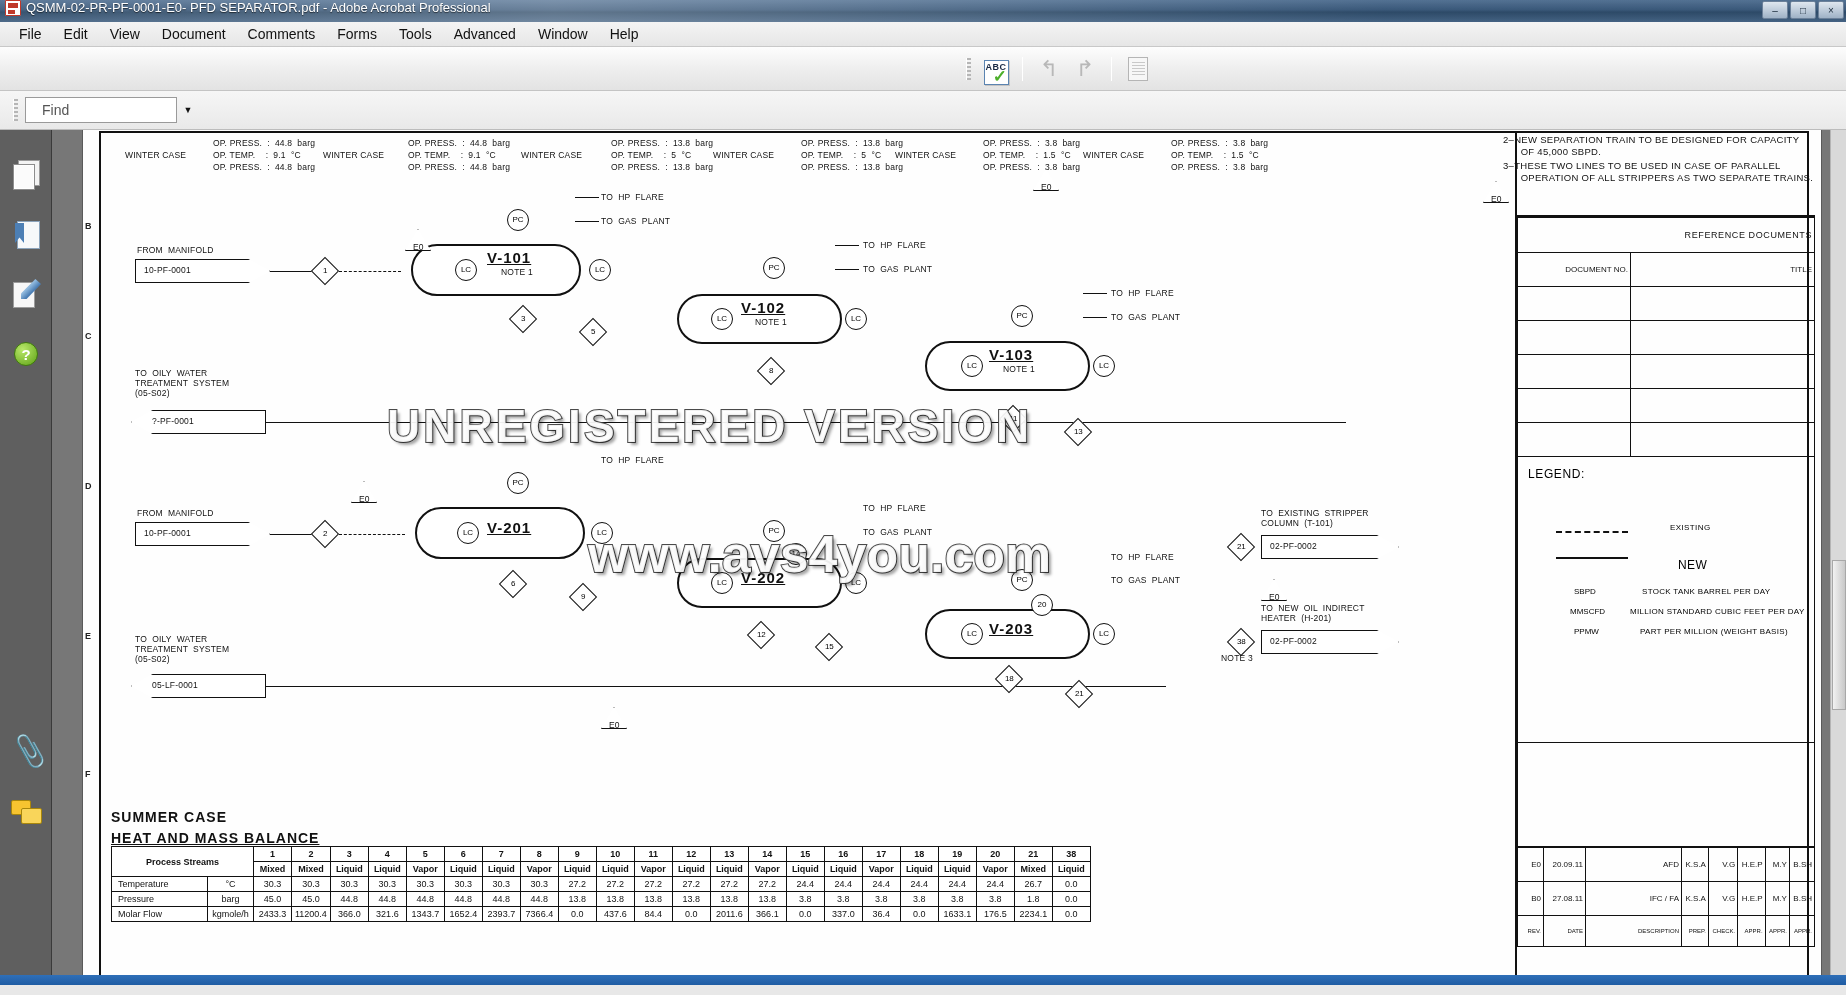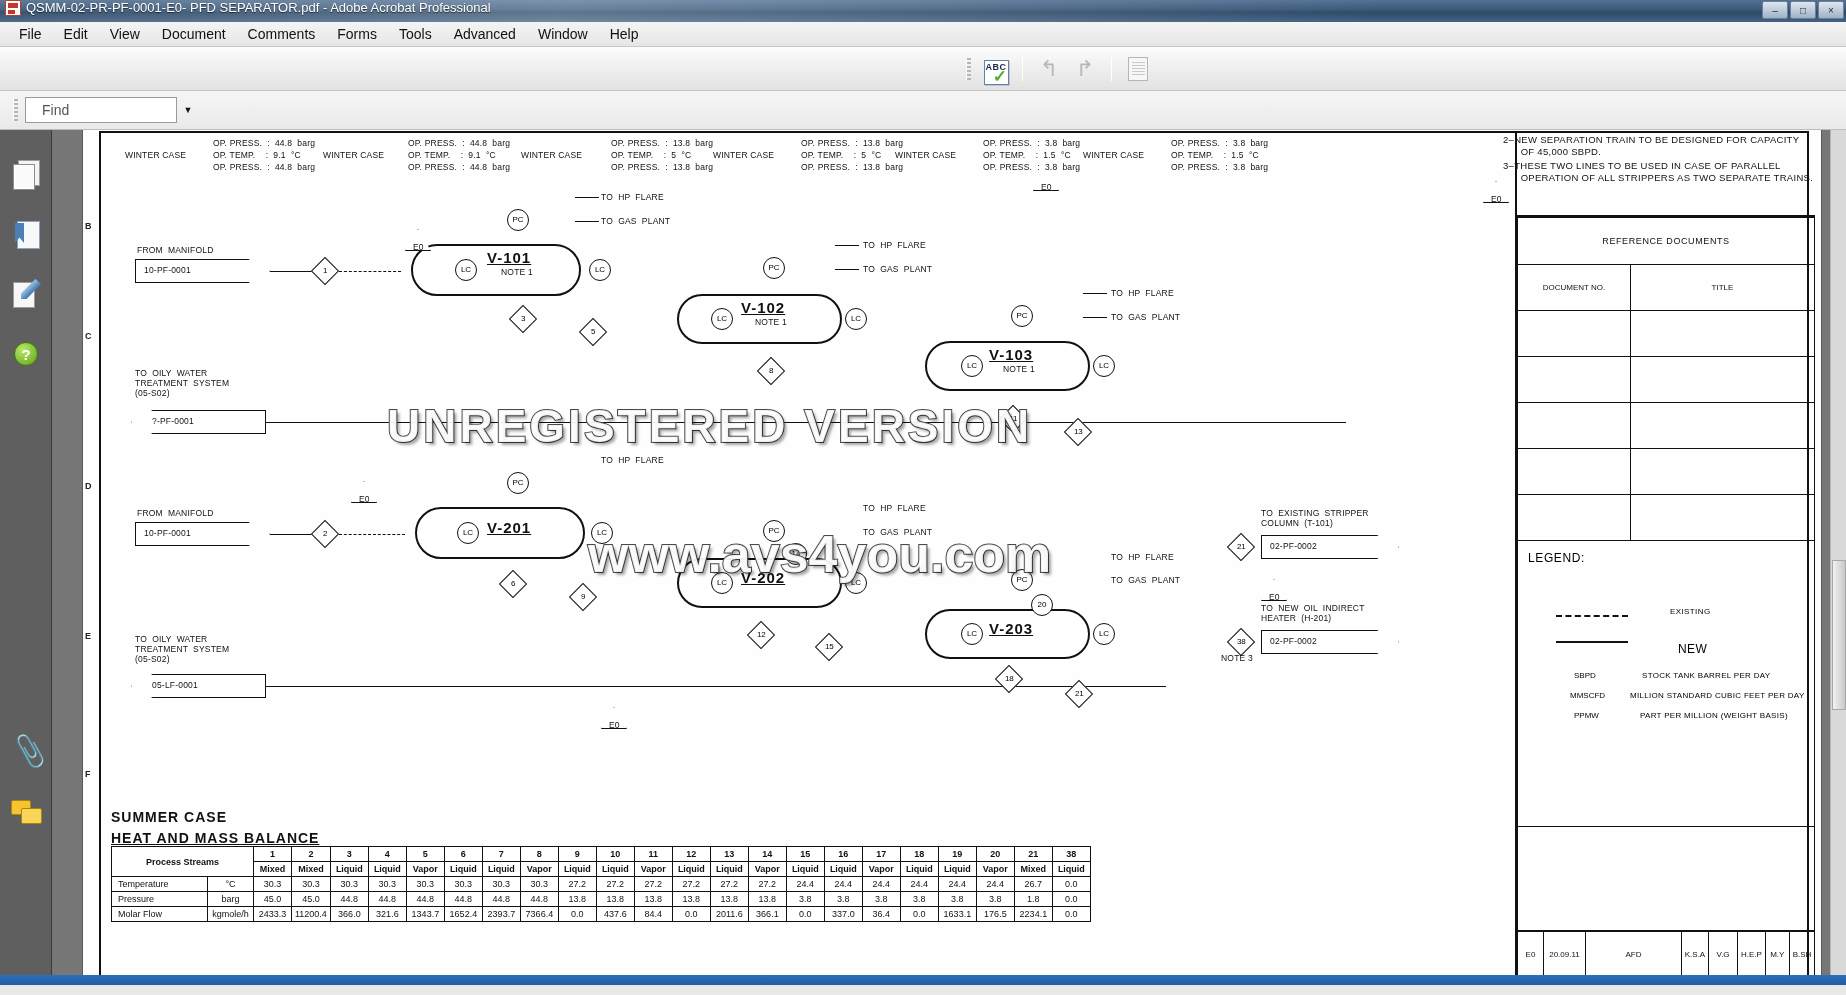--- a/index.html
+++ b/index.html
@@ -254,22 +254,22 @@
                letter-spacing: 1px; }
   .hmb-sub { font-size: 14px; font-weight: bold; letter-spacing: 1px; }
 
   
   #titleblock {
     position: absolute; right: 6px; top: 62px; width: 300px; bottom: 0;
     border-left: 2px solid #111;
   }
   #titleblock table { border-collapse: collapse; width: 100%; }
   #titleblock td, #titleblock th {
-    border: 1px solid #111; font-size: 8px; text-align: center; color: #111;
-    padding: 18px 2px; height: 13px;
+    border: 1px solid #111; font-size: 8px; text-align: right; color: #111;
+    padding: 12px 2px; height: 13px;
   }
 
   
   .wm {
     position: absolute; pointer-events: none; font-weight: bold;
     color: rgba(255,255,255,0.92);
     -webkit-text-stroke: 2px #4a4a4a;
     paint-order: stroke fill;
     text-shadow: 3px 3px 3px rgba(0,0,0,0.35);
     white-space: nowrap;

